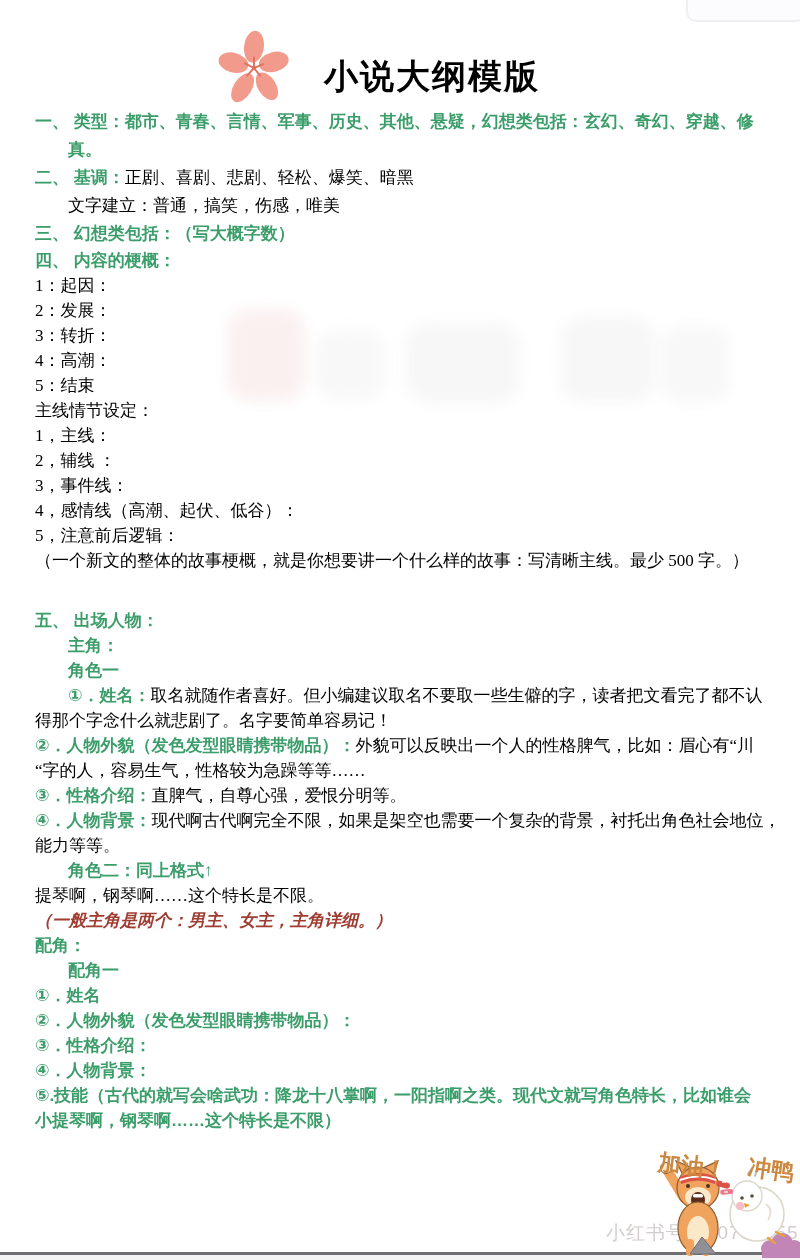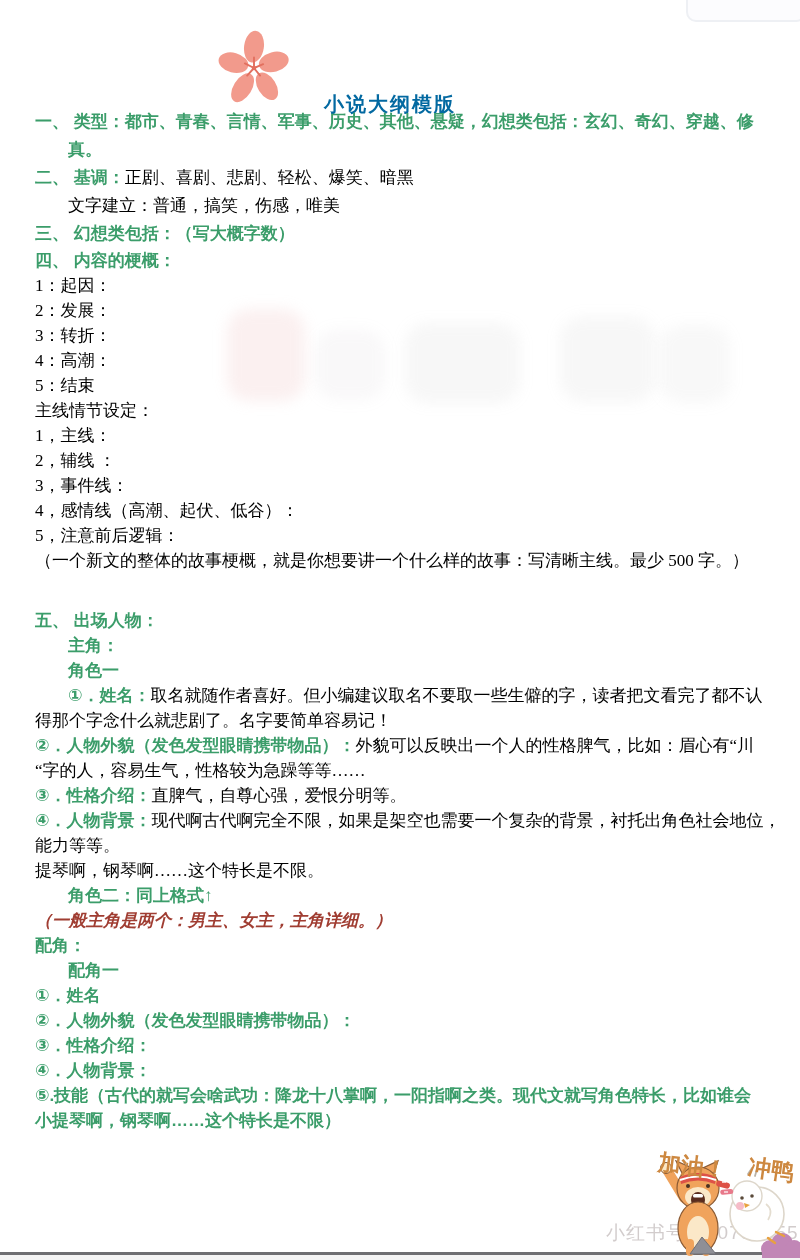--- a/index.html
+++ b/index.html
@@ -11,21 +11,21 @@
   
   .photo-artifact {
     position:absolute; left:686px; top:-12px; width:116px; height:30px;
     border:2px solid #eef0f4; border-radius:10px; background:#fcfcfe;
   }
   
   .flower { position:absolute; left:216px; top:26px; width:76px; height:84px; }
   .title {
     position:absolute; left:324px; top:54px;
     font-family:"Liberation Sans","DejaVu Sans",sans-serif;
-    font-weight:700; font-size:20px; letter-spacing:2px; color:#0369a1;margin-top:37px;
+    font-weight:700; font-size:34px; letter-spacing:2px; color:#000000;
   }
   
   .doc { position:absolute; top:108px; left:35px; width:755px; }
   .ln { height:25px; line-height:25px; font-size:17px; white-space:nowrap; color:#2a2a2a; }
   .ln.tall { height:28px; line-height:28px; }
   .ln.ind { padding-left:33px; }
   .ln.g1 { }
   .ln.g2 { margin-top:35px; }
   .seg-black { color:#000000; }
   .seg-green {
@@ -119,22 +119,22 @@
       <div class="ln g2"><span class="seg-green">五、 出场人物：</span></div>
       <div class="ln ind"><span class="seg-green">主角：</span></div>
       <div class="ln ind"><span class="seg-green">角色一</span></div>
       <div class="ln ind"><span class="seg-green">①．姓名：</span><span class="seg-black">取名就随作者喜好。但小编建议取名不要取一些生僻的字，读者把文看完了都不认</span></div>
       <div class="ln"><span class="seg-black">得那个字念什么就悲剧了。名字要简单容易记！</span></div>
       <div class="ln"><span class="seg-green">②．人物外貌（发色发型眼睛携带物品）：</span><span class="seg-black">外貌可以反映出一个人的性格脾气，比如：眉心有“川</span></div>
       <div class="ln"><span class="seg-black">“字的人，容易生气，性格较为急躁等等……</span></div>
       <div class="ln"><span class="seg-green">③．性格介绍：</span><span class="seg-black">直脾气，自尊心强，爱恨分明等。</span></div>
       <div class="ln"><span class="seg-green">④．人物背景：</span><span class="seg-black">现代啊古代啊完全不限，如果是架空也需要一个复杂的背景，衬托出角色社会地位，</span></div>
       <div class="ln"><span class="seg-black">能力等等。</span></div>
+      <div class="ln ind"><span class="seg-green">角色二：同上格式↑</span></div>
       <div class="ln"><span class="seg-black">提琴啊，钢琴啊……这个特长是不限。</span></div>
-      <div class="ln ind"><span class="seg-green">角色二：同上格式↑</span></div>
       <div class="ln"><span class="seg-red">（一般主角是两个：男主、女主，主角详细。）</span></div>
       <div class="ln"><span class="seg-green">配角：</span></div>
       <div class="ln ind"><span class="seg-green">配角一</span></div>
       <div class="ln"><span class="seg-green">①．姓名</span></div>
       <div class="ln"><span class="seg-green">②．人物外貌（发色发型眼睛携带物品）：</span></div>
       <div class="ln"><span class="seg-green">③．性格介绍：</span></div>
       <div class="ln"><span class="seg-green">④．人物背景：</span></div>
       <div class="ln"><span class="seg-green">⑤.技能（古代的就写会啥武功：降龙十八掌啊，一阳指啊之类。现代文就写角色特长，比如谁会</span></div>
       <div class="ln"><span class="seg-green">小提琴啊，钢琴啊……这个特长是不限）</span></div>
     </div>

